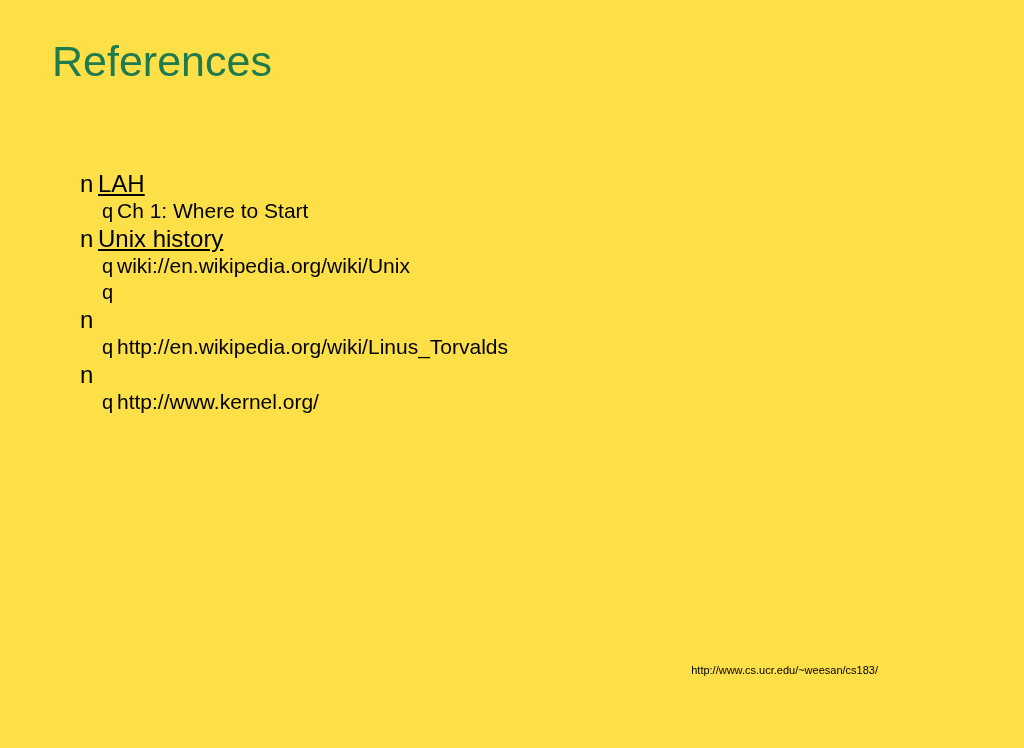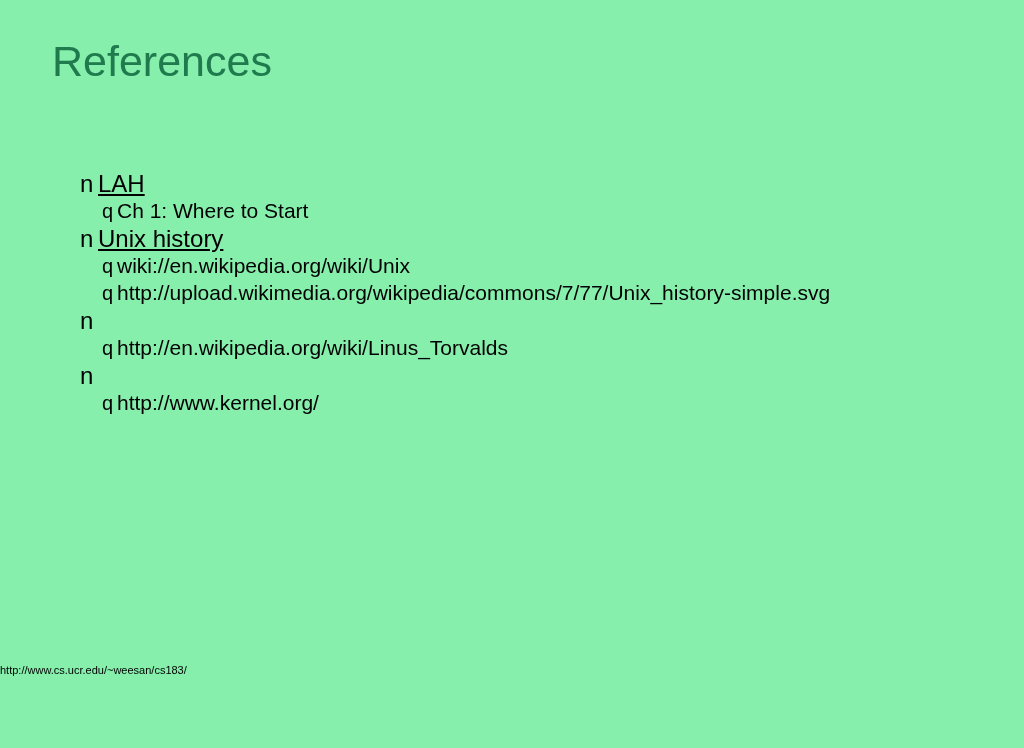--- a/index.html
+++ b/index.html
@@ -13,21 +13,21 @@
     font-family: "Liberation Sans", sans-serif;
     position: relative;
     overflow: hidden;
   }
   .slide {
     position: absolute;
     left: 0;
     top: 0;
     width: 1024px;
     height: 748px;
-    background: #86efac;
+    background: #fde047;
   }
   .slide-title {
     position: absolute;
     left: 52px;
     top: 38px;
     font-size: 43px;
     color: #1f7a4d;
     letter-spacing: 0px;
     font-weight: normal;
     line-height: 1.1;
@@ -77,21 +77,21 @@
   }
   .lvl2 .txt {
     display: inline-block;
     text-align: center;
   }
   .footer {
     position: absolute;
     left: 0;
     top: 664px;
     width: 878px;
-    text-align: left;
+    text-align: right;
     font-size: 11px;
     color: #000000;
   }
 </style>
 </head>
 <body>
 
 <div class="slide">
 
   <div class="slide-title">References</div>
@@ -113,21 +113,20 @@
       <span class="txt">Unix history</span>
     </div>
 
     <div class="lvl2">
       <span class="bullet">q</span>
       <span class="txt">wiki://en.wikipedia.org/wiki/Unix</span>
     </div>
 
     <div class="lvl2">
       <span class="bullet">q</span>
-      <span class="txt">http://upload.wikimedia.org/wikipedia/commons/7/77/Unix_history-simple.svg</span>
     </div>
 
     <div class="lvl1">
       <span class="bullet">n</span>
     </div>
 
     <div class="lvl2">
       <span class="bullet">q</span>
       <span class="txt">http://en.wikipedia.org/wiki/Linus_Torvalds</span>
     </div>

